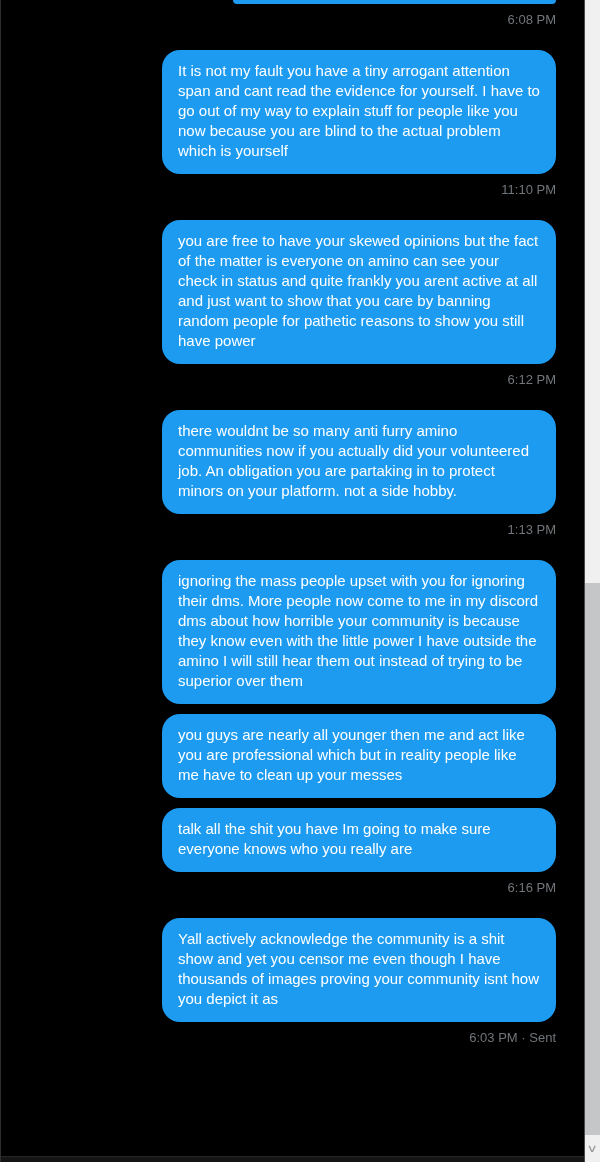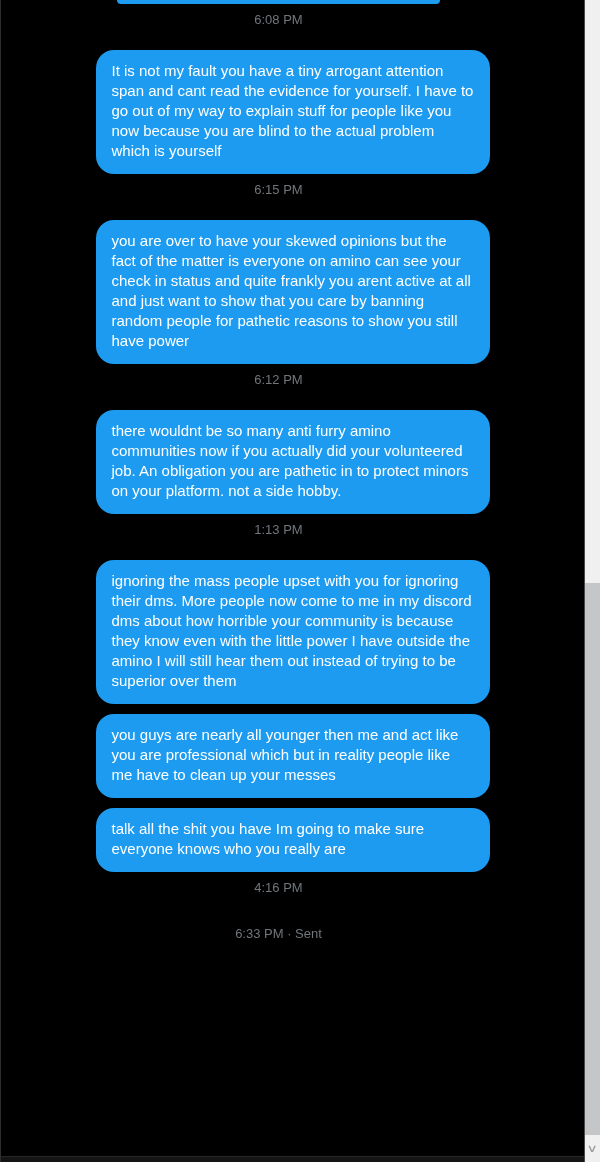--- a/index.html
+++ b/index.html
@@ -17,21 +17,21 @@
     overflow: hidden;
     font-family: "Liberation Sans", "DejaVu Sans", sans-serif;
   }
   .messages {
     position: absolute;
     top: 0; left: 0;
     right: 16px;
     bottom: 0;
     display: flex;
     flex-direction: column;
-    align-items: center;
+    align-items: flex-end;
     padding-right: 28px;
     box-sizing: border-box;
     overflow: hidden;
   }
   .bubble {
     width: 394px;
     box-sizing: border-box;
     background: var(--bubble, #1d9bf0);
     color: #fff;
     font-size: 15px;
@@ -95,30 +95,31 @@
 </style>
 </head>
 <body>
 
 <div class="screen">
 
   <div class="messages" id="message-list">
       <div class="bubble-partial"></div>
       <div class="timestamp">6:08 PM</div>
       <div class="bubble">It is not my fault you have a tiny arrogant attention span and cant read the evidence for yourself. I have to go out of my way to explain stuff for people like you now because you are blind to the actual problem which is yourself</div>
-      <div class="timestamp">6:15 PM</div>
-      <div class="bubble">you are over to have your skewed opinions but the fact of the matter is everyone on amino can see your check in status and quite frankly you arent active at all and just want to show that you care by banning random people for pathetic reasons to show you still have power</div>
+      <div class="timestamp">11:10 PM</div>
+      <div class="bubble">you are free to have your skewed opinions but the fact of the matter is everyone on amino can see your check in status and quite frankly you arent active at all and just want to show that you care by banning random people for pathetic reasons to show you still have power</div>
       <div class="timestamp">6:12 PM</div>
-      <div class="bubble">there wouldnt be so many anti furry amino communities now if you actually did your volunteered job. An obligation you are pathetic in to protect minors on your platform. not a side hobby.</div>
+      <div class="bubble">there wouldnt be so many anti furry amino communities now if you actually did your volunteered job. An obligation you are partaking in to protect minors on your platform. not a side hobby.</div>
       <div class="timestamp">1:13 PM</div>
       <div class="bubble">ignoring the mass people upset with you for ignoring their dms. More people now come to me in my discord dms about how horrible your community is because they know even with the little power I have outside the amino I will still hear them out instead of trying to be superior over them</div>
       <div class="bubble">you guys are nearly all younger then me and act like you are professional which but in reality people like me have to clean up your messes</div>
       <div class="bubble">talk all the shit you have Im going to make sure everyone knows who you really are</div>
-      <div class="timestamp">4:16 PM</div>
-      <div class="timestamp">6:33 PM · Sent</div>
+      <div class="timestamp">6:16 PM</div>
+      <div class="bubble">Yall actively acknowledge the community is a shit show and yet you censor me even though I have thousands of images proving your community isnt how you depict it as</div>
+      <div class="timestamp">6:03 PM · Sent</div>
     </div>
 
   <div class="bottom-edge"></div>
 
   <div class="scrollbar">
     <div class="scroll-thumb"></div>
     <div class="scroll-btn">
       <span class="chev">∨</span>
     </div>
   </div>

